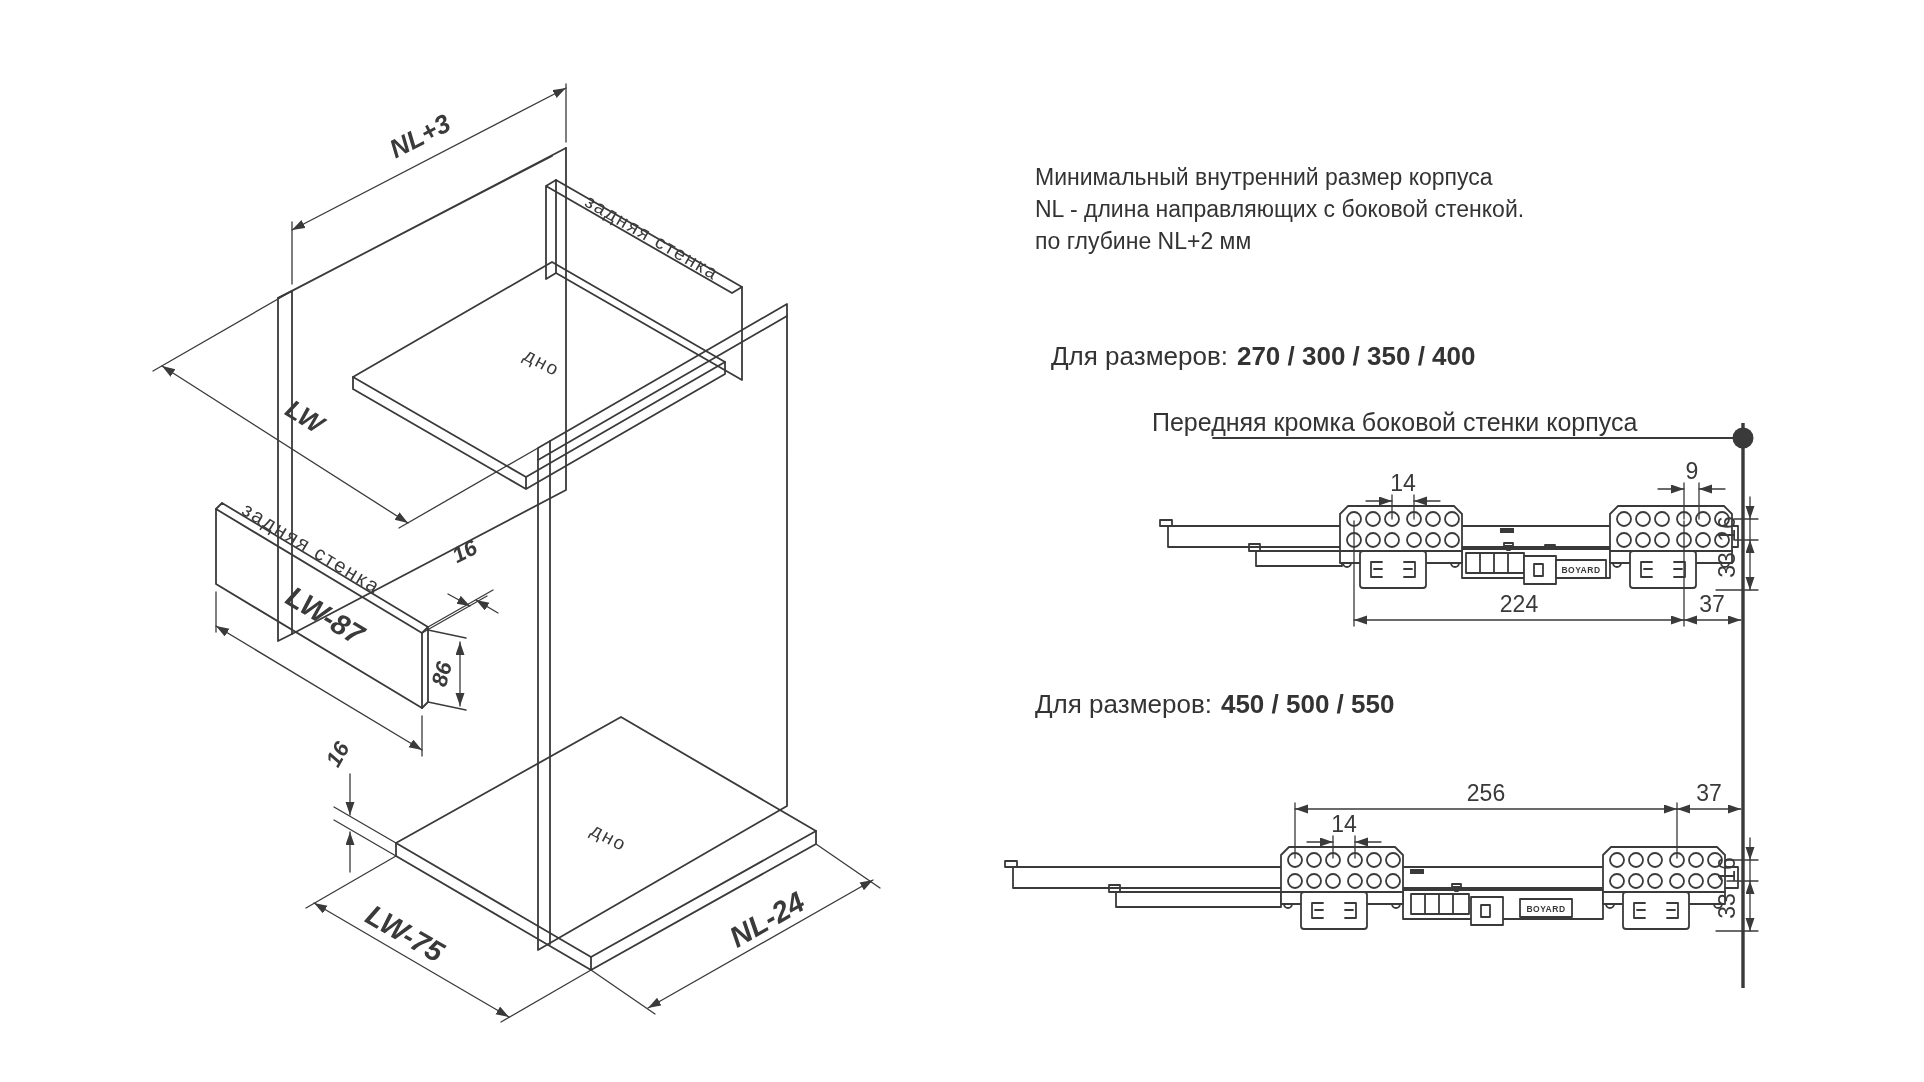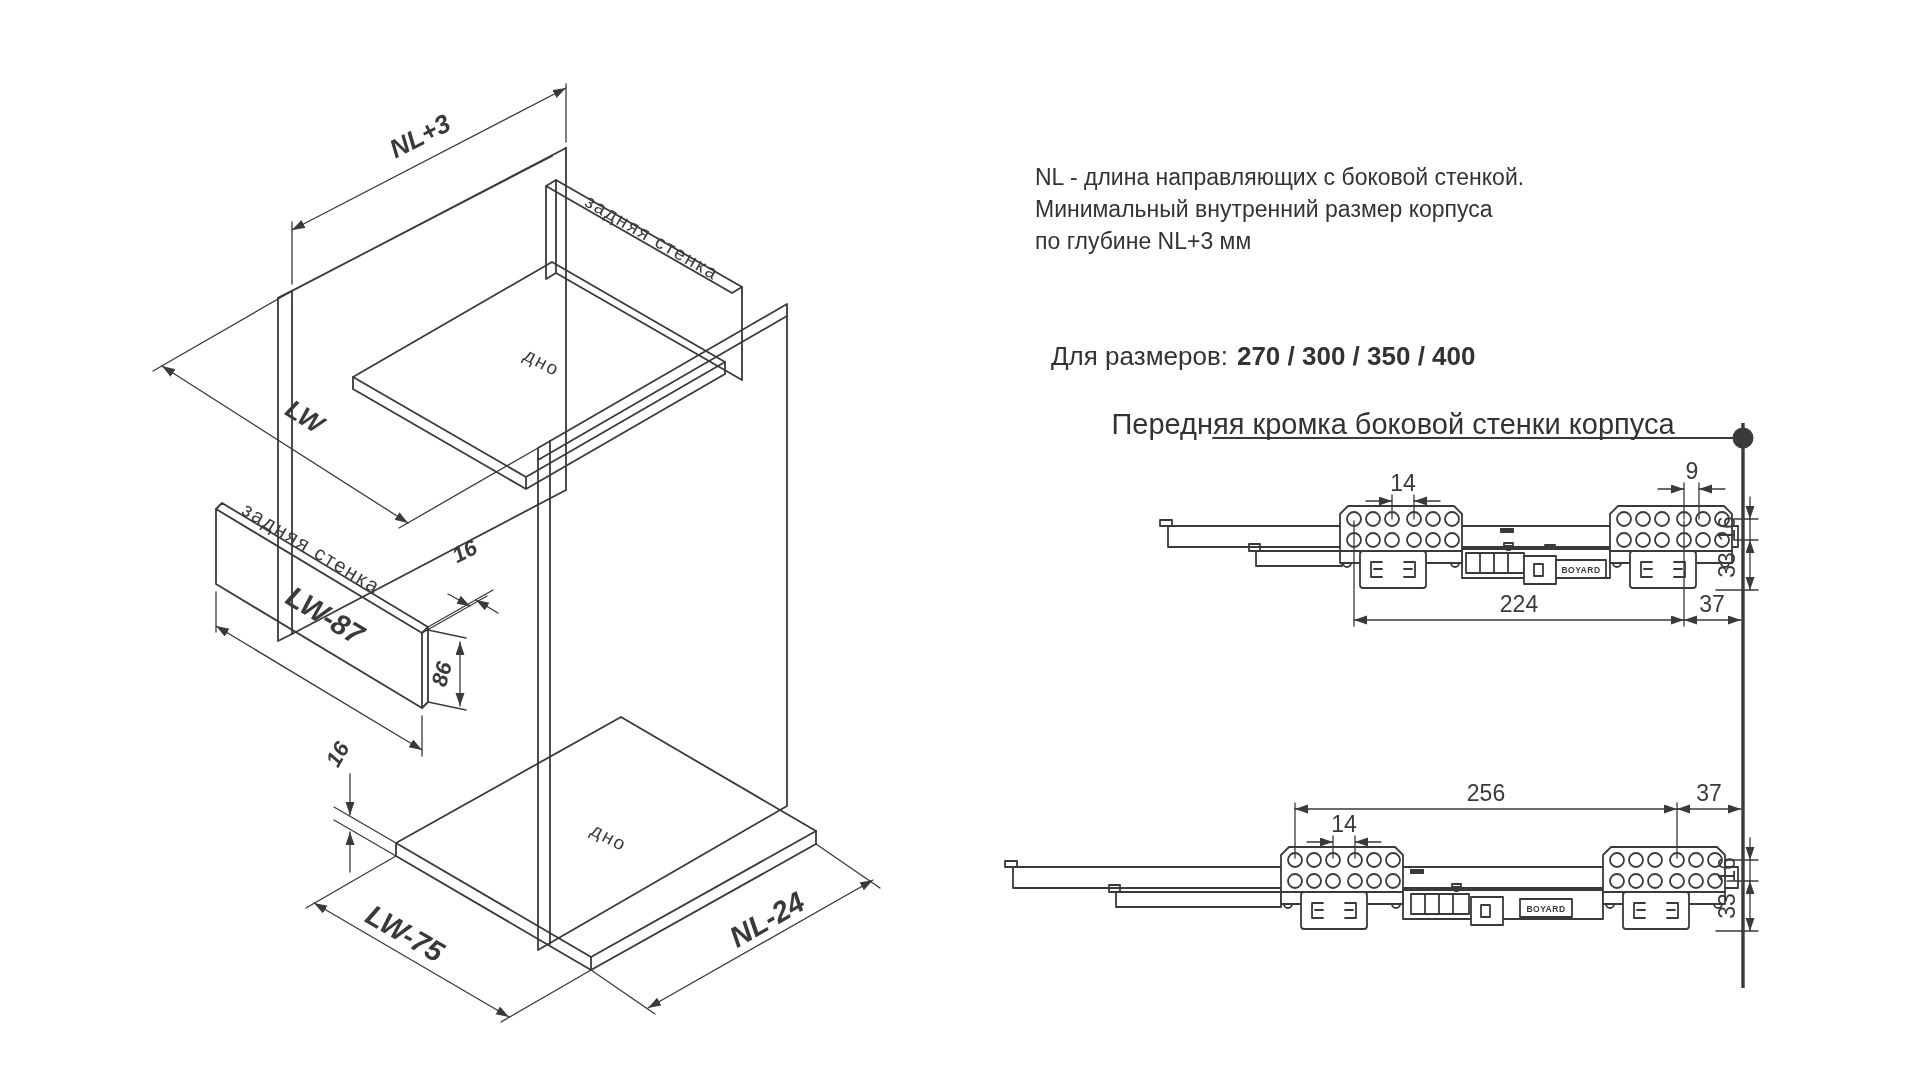--- a/index.html
+++ b/index.html
@@ -6,21 +6,21 @@
   .canvas{position:relative;width:1924px;height:1082px;background:#ffffff;overflow:hidden;
           font-family:"Liberation Sans",sans-serif;color:#333;}
   .abs{position:absolute;}
   .title{left:1035px;top:122px;font-size:30px;font-weight:bold;letter-spacing:3px;white-space:nowrap;}
   .intro{left:1035px;top:161px;font-size:23px;line-height:32px;white-space:nowrap;}
   .intro span{display:block;}
   .sizes-line{font-size:26px;white-space:nowrap;}
   .sizes-line .nums{font-weight:bold;margin-left:9px;}
   .sec1{left:1051px;top:341px;}
   .sec2{left:1035px;top:689px;}
-  .front-edge{left:1076px;top:408px;width:634px;text-align:center;font-size:29px;white-space:nowrap;}
+  .front-edge{left:1152px;top:408px;width:634px;text-align:left;font-size:25px;white-space:nowrap;}
   svg{position:absolute;left:0;top:0;}
   .draw{stroke:#3a3a3a;stroke-width:1.8;fill:none;stroke-linejoin:round;stroke-linecap:round;}
   .dims{stroke:#3a3a3a;stroke-width:1.3;fill:none;}
   .thick{stroke:#3a3a3a;stroke-width:3.4;}
   .tfill{fill:#3a3a3a;stroke:none;}
   text{font-family:"Liberation Sans",sans-serif;fill:#3a3a3a;stroke:none;}
   .tdim{font-size:23px;}
   .tiso{font-size:19px;letter-spacing:2px;}
   .tiso2{font-size:20px;letter-spacing:2px;}
   .tbig{font-size:29px;font-weight:bold;font-style:italic;}
@@ -230,25 +230,28 @@
 
     <g>
       <line class="draw" x1="1213" y1="438" x2="1743" y2="438"></line>
       <line class="thick" x1="1743" y1="423" x2="1743" y2="988"></line>
       <circle cx="1743" cy="438" r="10.5" class="tfill"></circle>
     </g>
   </svg>
 
 
   <div class="abs intro">
+    <span>Минимальный внутренний размер корпуса</span>
     <span>NL - длина направляющих с боковой стенкой.</span>
-    <span>Минимальный внутренний размер корпуса</span>
-    <span>по глубине NL+3 мм</span>
+    <span>по глубине NL+2 мм</span>
   </div>
 
   <div class="abs sizes-line sec1">
     <span>Для размеров:</span><span class="nums">270 / 300 / 350 / 400</span>
   </div>
 
+  <div class="abs sizes-line sec2">
+    <span>Для размеров:</span><span class="nums">450 / 500 / 550</span>
+  </div>
 
   <div class="abs front-edge">Передняя кромка боковой стенки корпуса</div>
 
 </div>
 
 </body></html>

